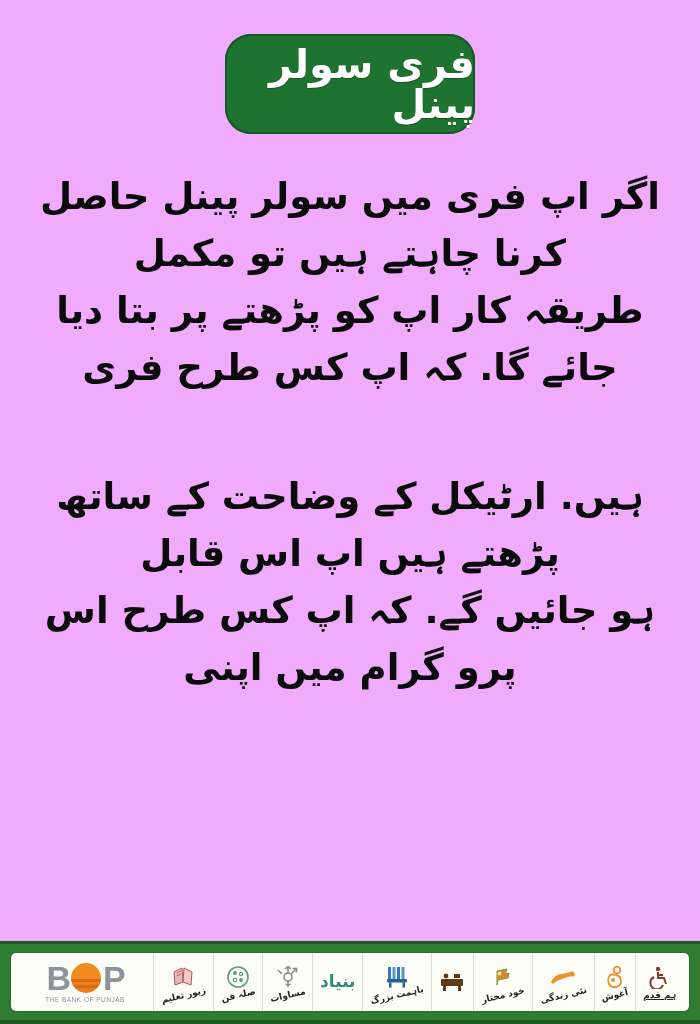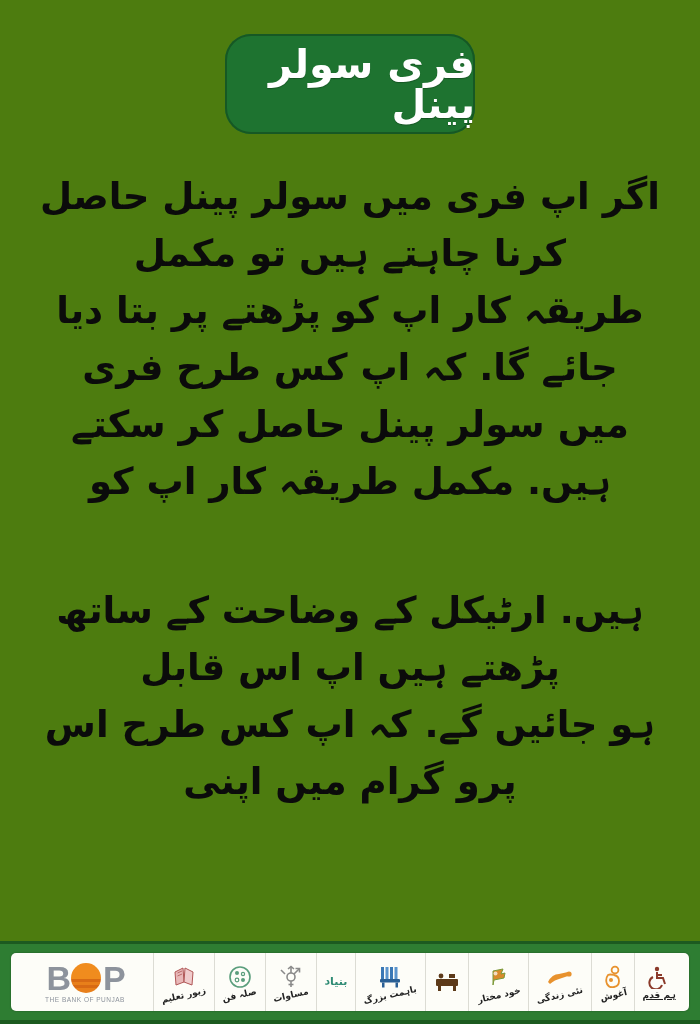--- a/index.html
+++ b/index.html
@@ -1,18 +1,18 @@
 <!DOCTYPE html>
 <html lang="ur"><head>
 <meta charset="utf-8">
 <style>
   html,body{margin:0;padding:0;}
   body{width:700px;height:1024px;background:#ffffff;overflow:hidden;
        font-family:"DejaVu Sans", sans-serif;}
-  .page{position:relative;width:700px;height:1024px;background:#4d7c0f;}
+  .page{position:relative;width:700px;height:1024px;background:#f0abfc;}
 
   
   .header-badge{
     position:absolute;left:50%;top:34px;transform:translateX(-50%);
     width:250px;height:100px;background:#1e7330;border-radius:26px;
     display:flex;align-items:center;justify-content:center;
     box-shadow:0 0 0 2px #165824 inset;
   }
   .header-badge .title{
     color:#ffffff;font-size:40px;font-weight:700;direction:rtl;
@@ -58,37 +58,36 @@
   .bop-o{width:30px;height:30px;border-radius:50%;
          background:linear-gradient(#f08c1e 0 55%, #d86a14 55% 65%, #e87f1a 65% 75%, #d86a14 75% 85%, #e87f1a 85%);
   }
   .bop-tag{font-size:6.5px;color:#8d939c;letter-spacing:.5px;margin-top:1px;
            font-family:"Liberation Sans",sans-serif;}
 
   
   .squiggle{width:34px;height:3px;margin:1.5px 0;transform:rotate(-10deg);
     background:repeating-linear-gradient(90deg,#444 0 3px,transparent 3px 5px);}
 
-  .wordmark{font-size:11px;font-weight:800;direction:rtl;line-height:1;
+  .wordmark{font-size:17px;font-weight:800;direction:rtl;line-height:1;
             color:#2e8b74;white-space:nowrap;}
 </style>
 </head>
 <body>
 
 <div class="page">
 
   <div class="header-badge">
     <div class="title">فری سولر پینل</div>
   </div>
 
   <div class="article">
     <div class="para">
       <div>اگر اپ فری میں سولر پینل حاصل کرنا چاہتے ہیں تو مکمل</div>
       <div>طریقہ کار اپ کو پڑھتے پر بتا دیا جائے گا. کہ اپ کس طرح فری</div>
-      <div>میں سولر پینل حاصل کر سکتے ہیں. مکمل طریقہ کار اپ کو</div>
     </div>
     <div class="para">
       <div>ہیں. ارٹیکل کے وضاحت کے ساتھ پڑھتے ہیں اپ اس قابل</div>
       <div>ہو جائیں گے. کہ اپ کس طرح اس پرو گرام میں اپنی</div>
 
     </div>
   </div>
 
   <div class="footer">
     <div class="footer-panel">

